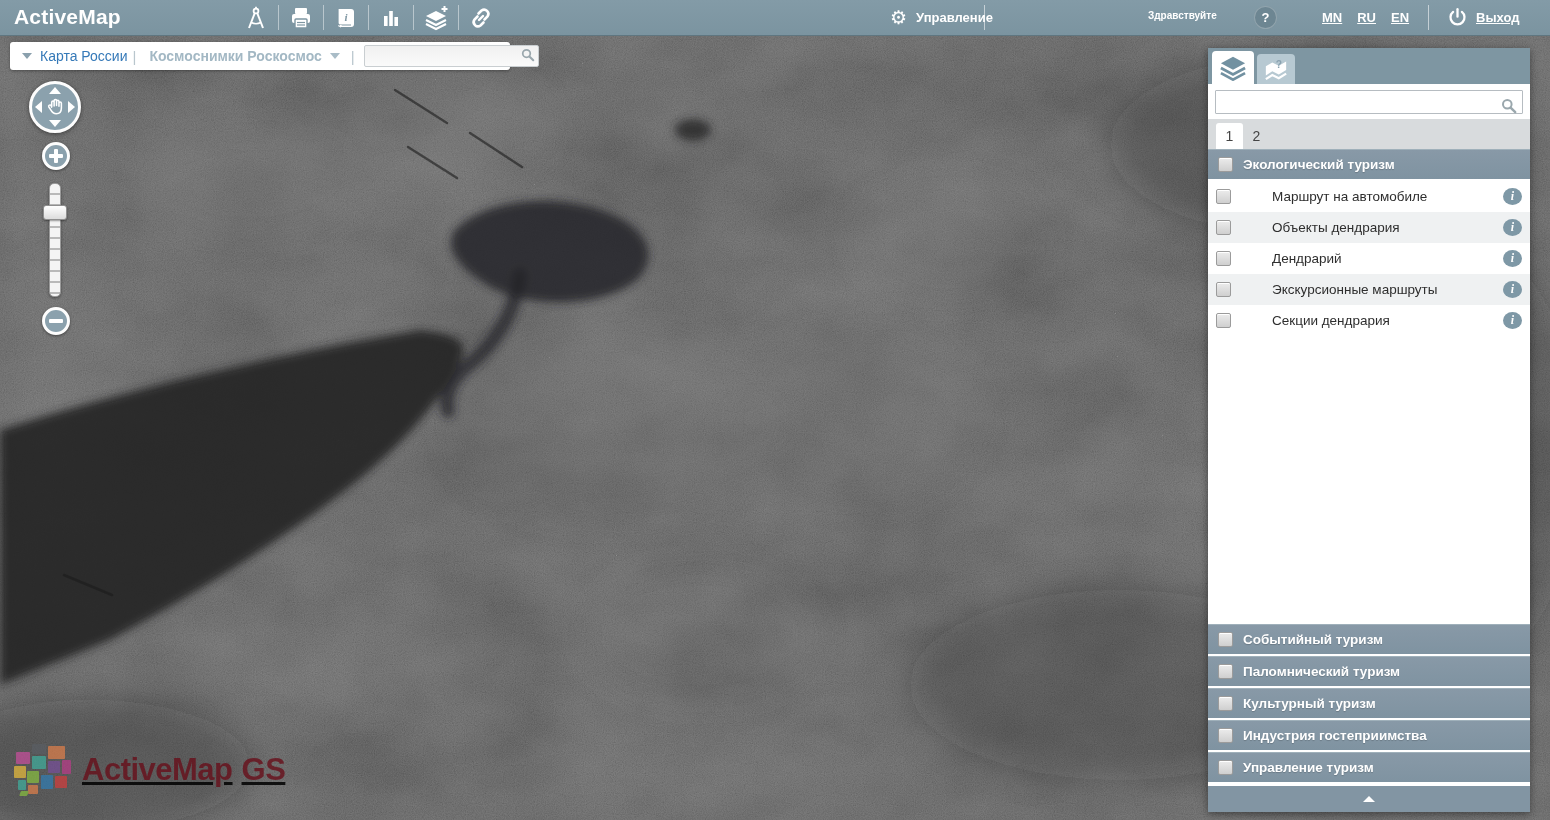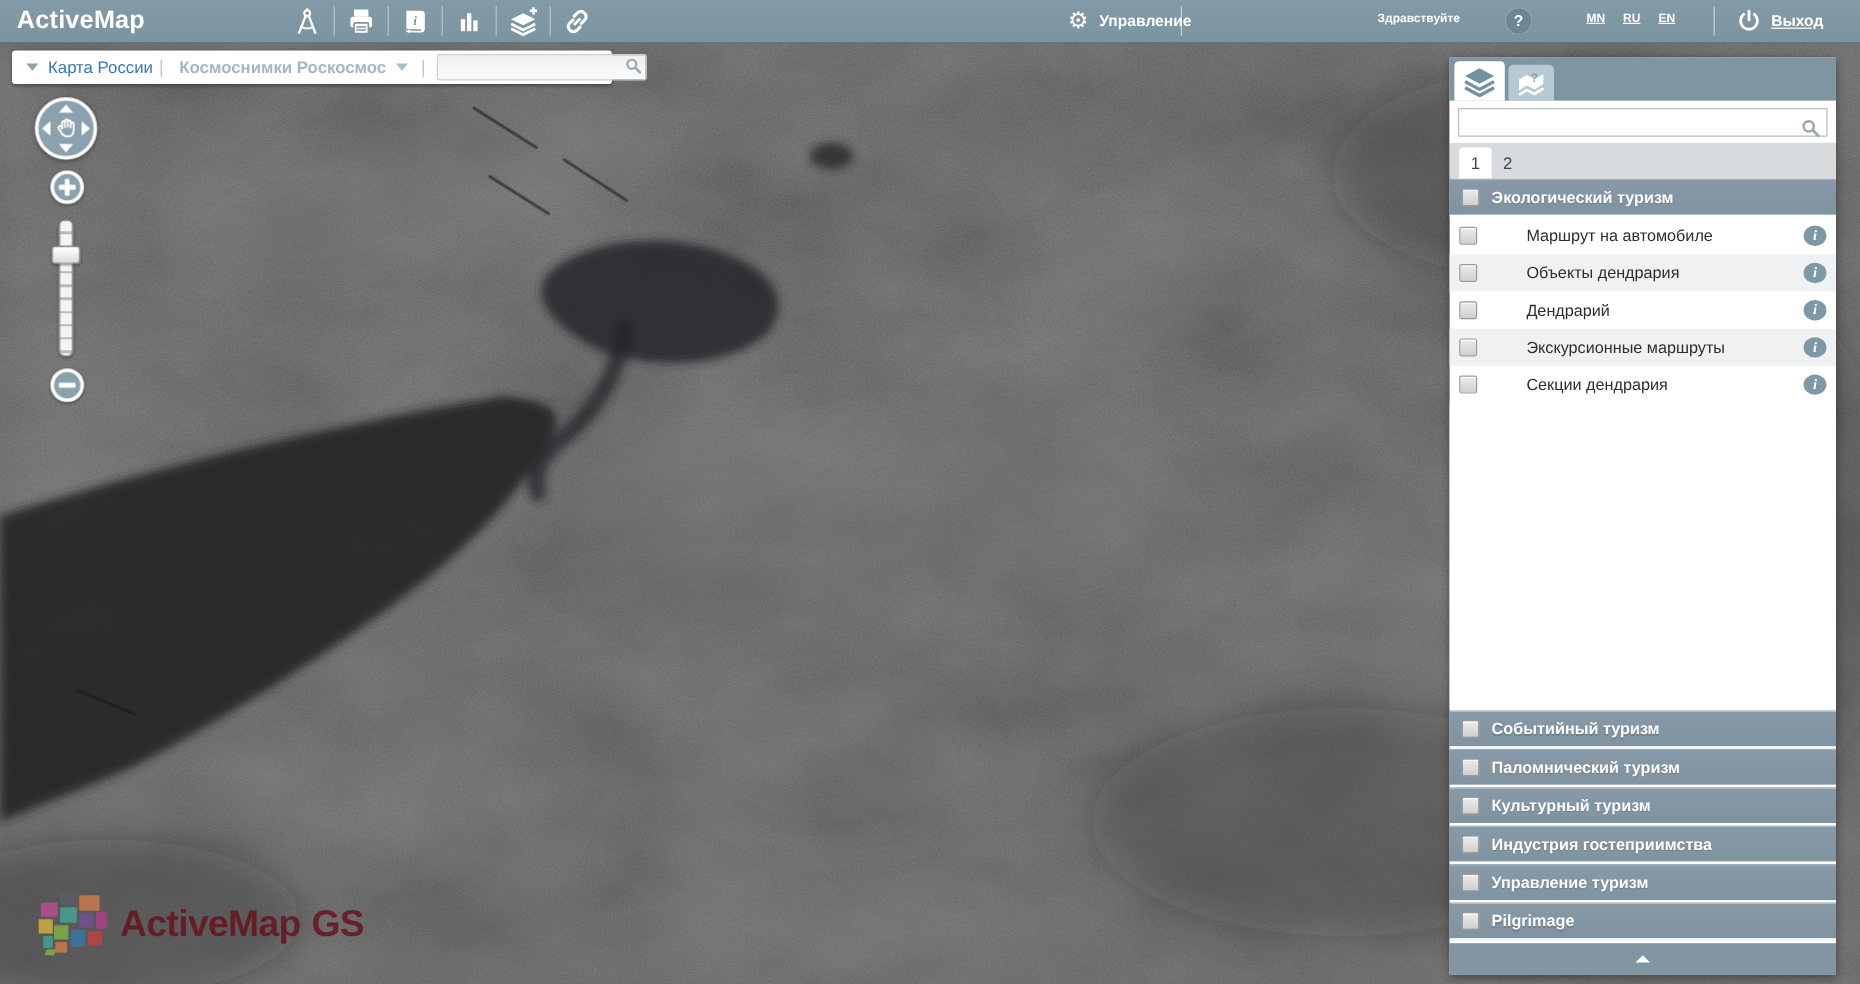--- a/index.html
+++ b/index.html
@@ -25,21 +25,21 @@
   .mgmt{position:absolute;left:890px;top:0;height:35px;display:flex;align-items:center;gap:9px;cursor:pointer;}
   .mgmt-gear{font-size:19px;line-height:1;}
   .tb-label{font-size:13px;font-weight:bold;}
   .greeting{position:absolute;left:1148px;top:10px;font-size:10px;font-weight:bold;}
   .help-badge{
     position:absolute;left:1254px;top:6px;width:23px;height:23px;border-radius:50%;
     background:#6d8692;display:flex;align-items:center;justify-content:center;
     font-size:13px;font-weight:bold;color:#fff;cursor:pointer;box-shadow:inset 0 0 0 1px rgba(255,255,255,.25);
   }
   .langs{position:absolute;left:1322px;top:10px;display:flex;gap:15px;}
-  .lang{font-size:10px;font-weight:bold;text-decoration:underline;cursor:pointer;color:#fff;}
+  .lang{font-size:13px;font-weight:bold;text-decoration:underline;cursor:pointer;color:#fff;}
   .logout{position:absolute;left:1447px;top:0;height:35px;display:flex;align-items:center;gap:8px;cursor:pointer;}
   .logout-label{font-size:13px;font-weight:bold;text-decoration:underline;}
   
   .mapbar{
     position:absolute;left:10px;top:42px;width:500px;height:28px;background:#fff;
     border-radius:3px;z-index:30;display:flex;align-items:center;box-shadow:0 1px 3px rgba(0,0,0,.35);
   }
   .dd-arrow{width:0;height:0;border-left:5px solid transparent;border-right:5px solid transparent;cursor:pointer;}
   .dd-arrow.slate{border-top:6px solid #8aa0ad;margin:0 8px 0 12px;}
   .dd-arrow.muted{border-top:6px solid #a9bcc7;margin:0 6px 0 8px;}
@@ -75,21 +75,21 @@
     position:absolute;left:49px;top:183px;width:10px;height:112px;z-index:30;cursor:pointer;
     background:repeating-linear-gradient(#f4f4f4 0 9px,#b9b9b9 9px 11px);
     border:1px solid #9a9a9a;border-radius:5px;box-shadow:0 1px 3px rgba(0,0,0,.4);
   }
   .zoom-handle{
     position:absolute;left:-7px;top:21px;width:22px;height:13px;cursor:grab;
     background:linear-gradient(#ffffff,#dcdcdc);border:1px solid #8f8f8f;border-radius:3px;
     box-shadow:0 1px 2px rgba(0,0,0,.4);
   }
   
-  .watermark{position:absolute;left:32px;top:744px;display:flex;align-items:center;z-index:20;opacity:.85;pointer-events:none;}
+  .watermark{position:absolute;left:14px;top:744px;display:flex;align-items:center;z-index:20;opacity:.85;pointer-events:none;text-decoration:underline;}
   .mosaic{position:relative;width:58px;height:52px;opacity:.8;}
   .mosaic i{position:absolute;display:block;border-radius:1px;}
   .wm-text{font-size:31px;font-weight:bold;color:rgba(104,13,25,.92);letter-spacing:-.5px;margin-left:10px;white-space:nowrap;}
   .wm-text .gs{margin-left:9px;}
   
   .sidebar{
     position:absolute;left:1208px;top:48px;width:322px;height:764px;z-index:35;
     display:flex;flex-direction:column;background:#fff;box-shadow:0 2px 8px rgba(0,0,0,.45);
   }
   .sb-tabstrip{height:36px;background:#7e96a2;display:flex;align-items:flex-end;padding-left:4px;flex:none;}
@@ -432,21 +432,17 @@
     <span class="lbl">Культурный туризм</span>
   </div>
   <div class="grp-head">
     <span class="cb"></span>
     <span class="lbl">Индустрия гостеприимства</span>
   </div>
   <div class="grp-head">
     <span class="cb"></span>
     <span class="lbl">Управление туризм</span>
   </div>
-  <div class="grp-head">
-    <span class="cb"></span>
-    <span class="lbl">Pilgrimage</span>
-  </div>
 
   <div class="sb-footer">
     <span class="up-tri"></span>
   </div>
 </div>
 
 </body></html>

